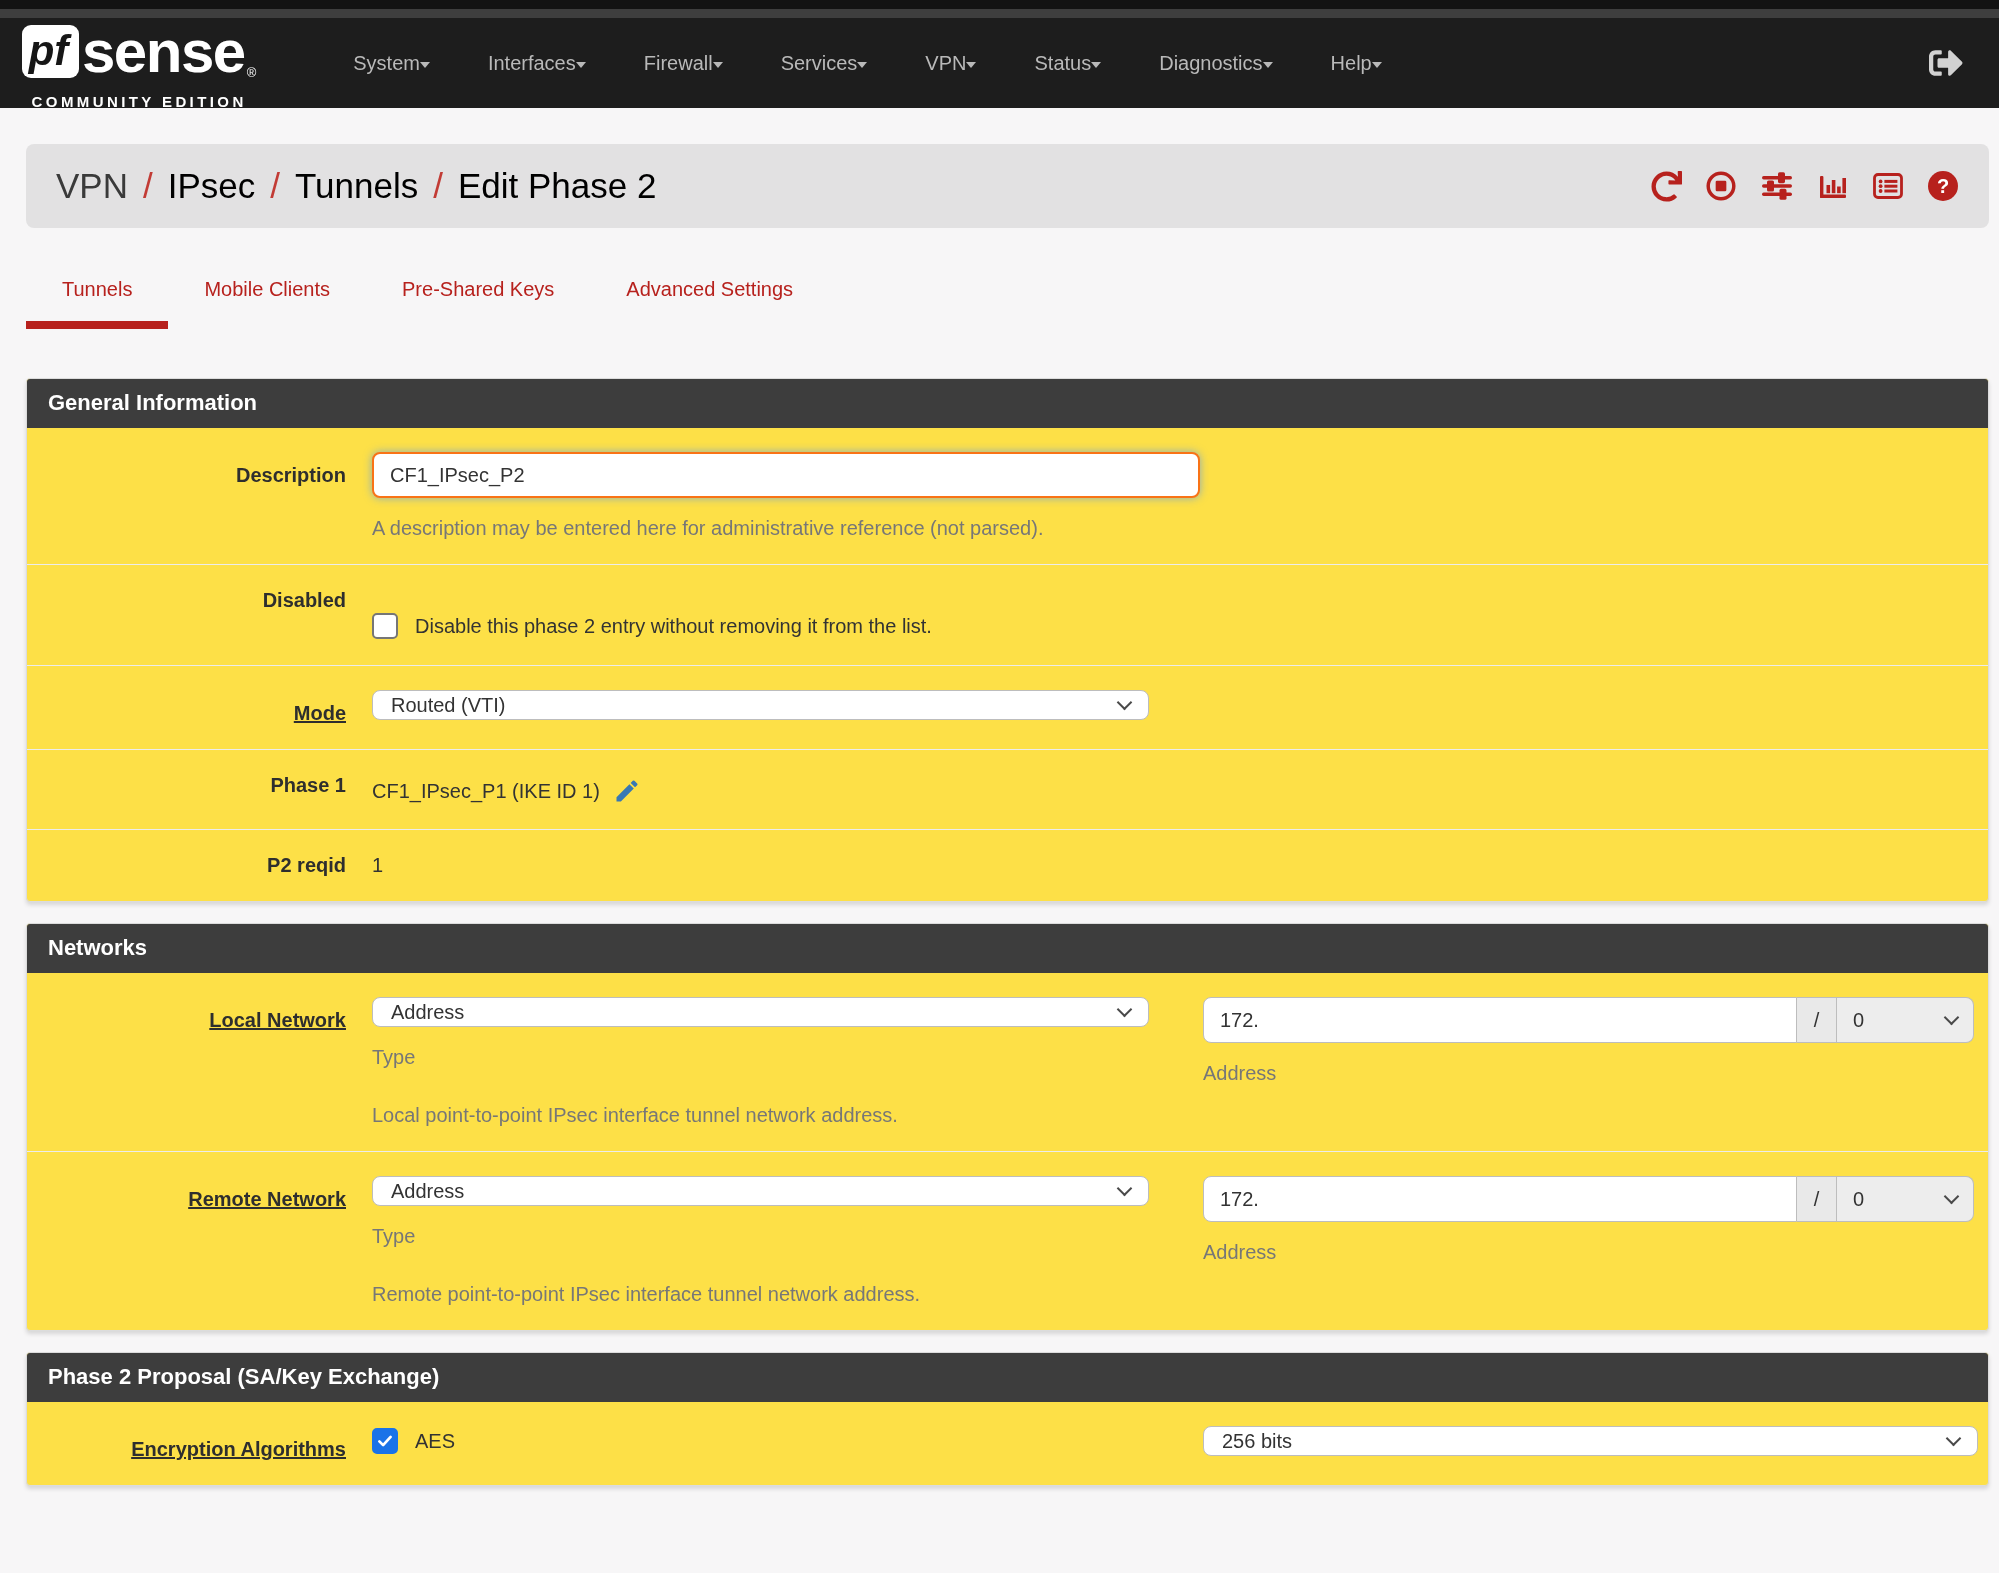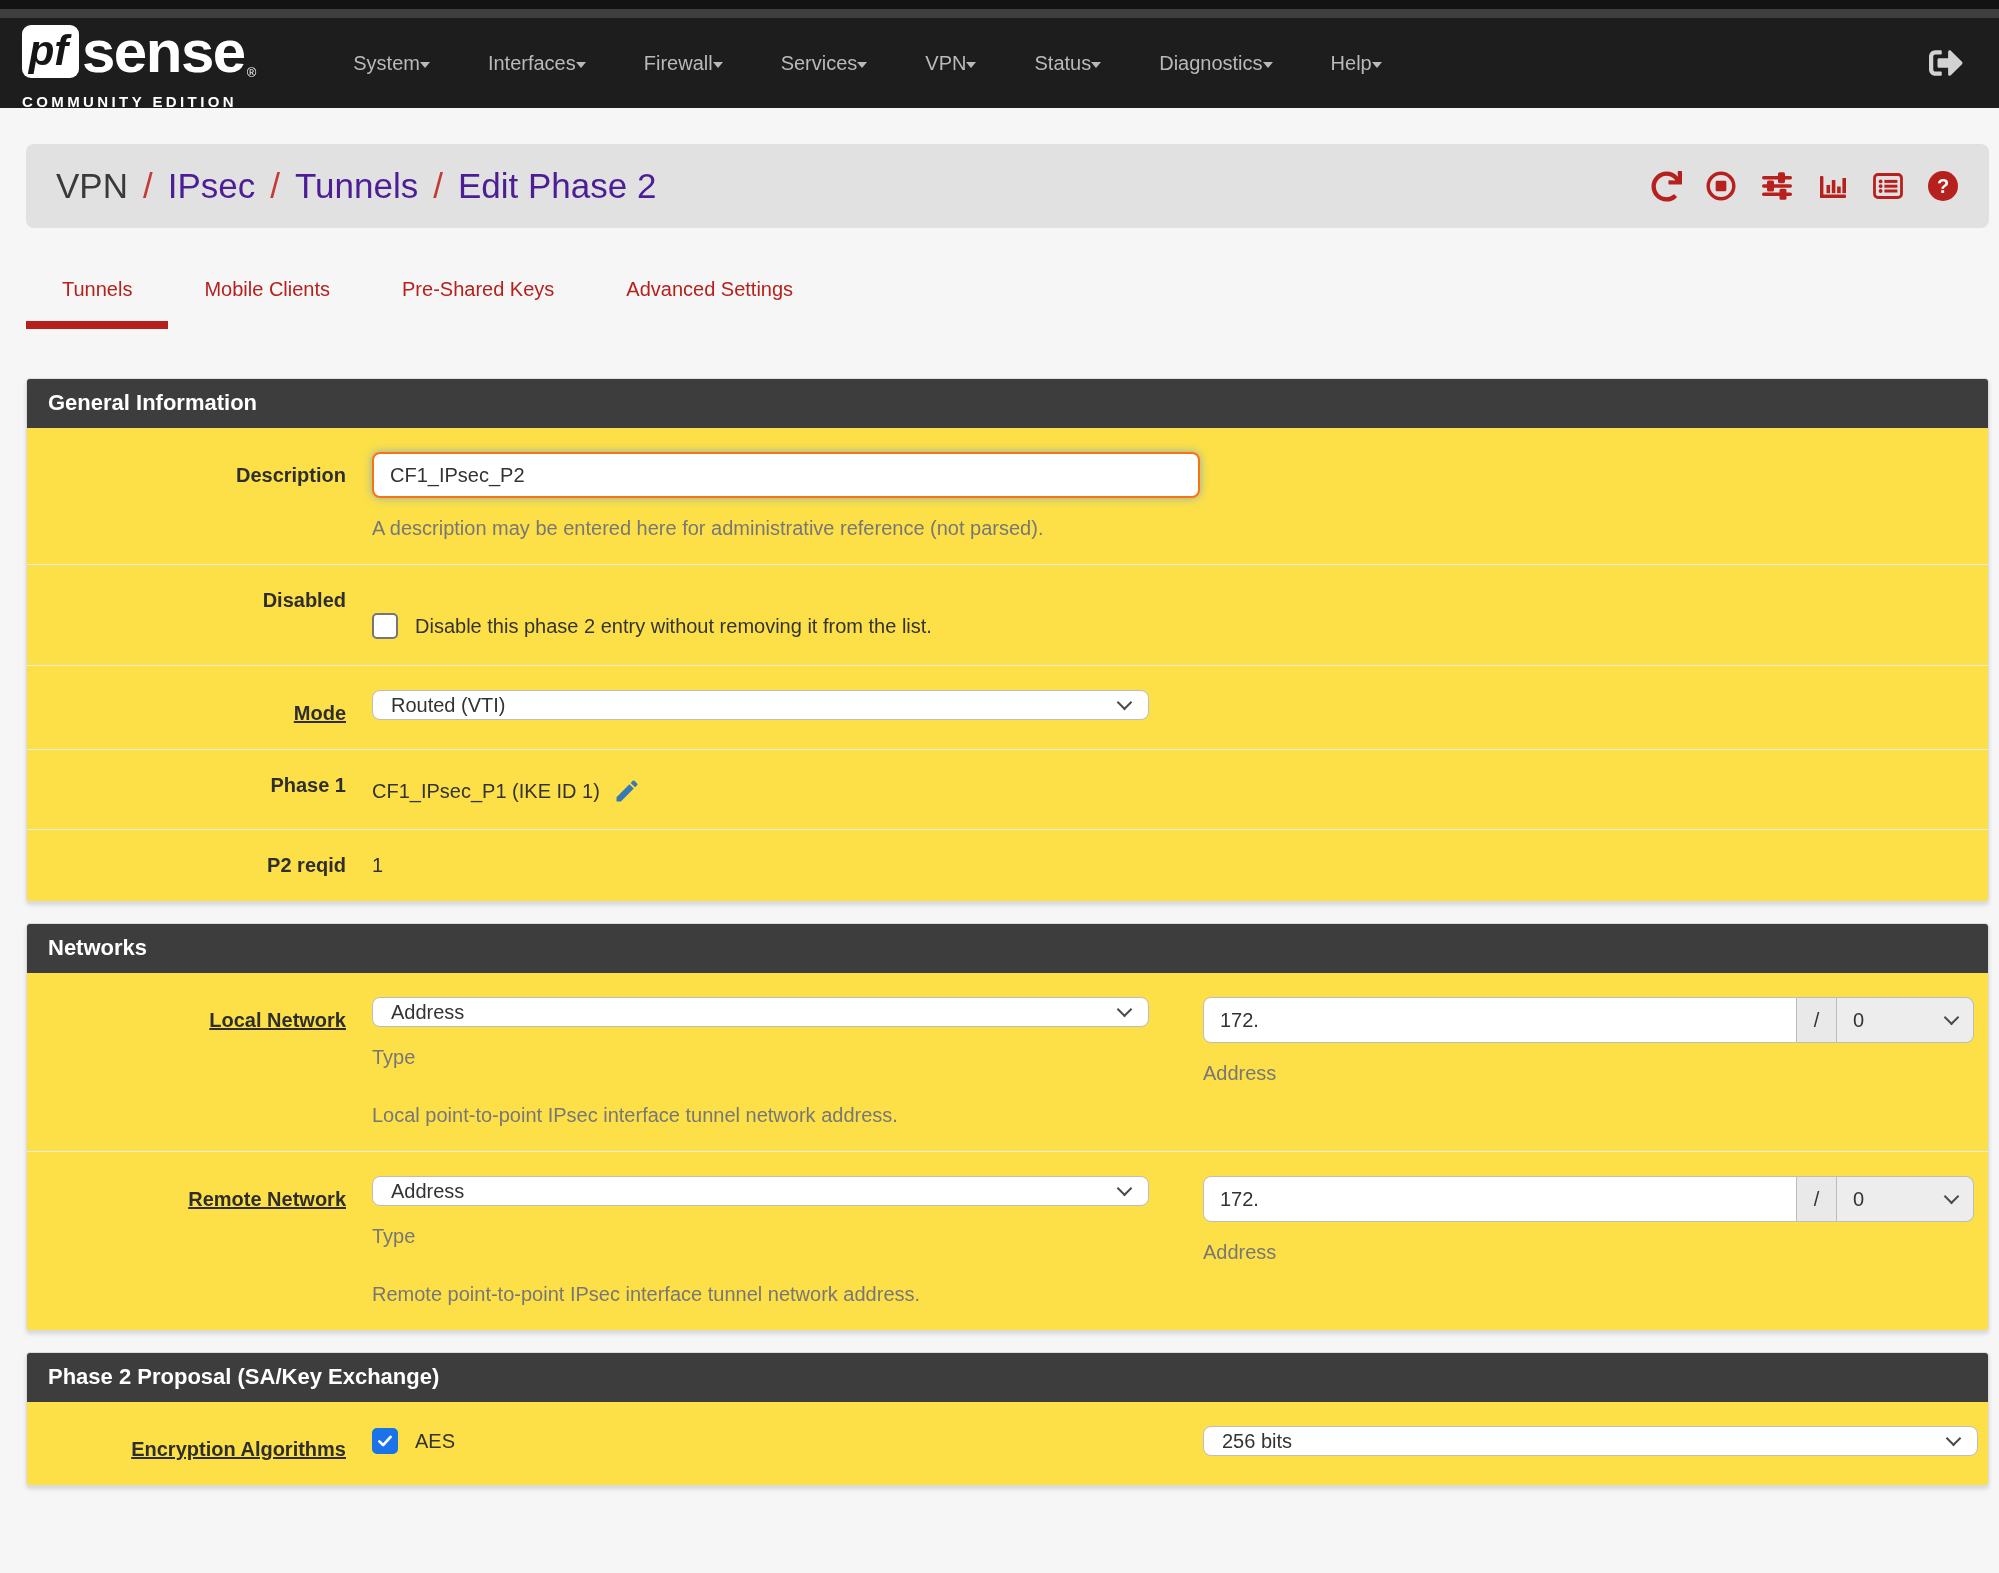--- a/index.html
+++ b/index.html
@@ -2,41 +2,41 @@
 <html><head>
 <meta charset="utf-8">
 <style>
   * { margin:0; padding:0; box-sizing:border-box; }
   html,body { width:1999px; height:1573px; overflow:hidden; background:#f7f6f7;
     font-family:"Liberation Sans", sans-serif; }
 
   
   .strip1 { height:9px; background:#131313; }
   .strip2 { height:9px; background:#3e3e3e; }
-  .navbar { height:90px; background:#1d1d1d; display:flex; align-items:center; padding:0 36px 0 22px; }
+  .navbar { height:90px; background:#1d1d1d; display:flex; align-items:center; padding:0 36px 0 22px;text-align:center; }
   .brand { display:flex; flex-direction:column; justify-content:center; }
   .brand-top { display:flex; align-items:center; }
   .logo-box { background:#ffffff; border-radius:9px; width:57px; height:53px;
     display:flex; align-items:center; justify-content:center; }
   .logo-pf { font-style:italic; font-weight:bold; font-size:42px; color:#161616; padding-right:4px; }
   .logo-sense { color:#ffffff; font-weight:bold; font-size:60px; letter-spacing:-1.5px; margin-left:3px; }
   .logo-reg { color:#ffffff; font-size:13px; align-self:flex-end; margin:0 0 6px 2px; }
   .brand-sub { color:#ffffff; font-size:15px; font-weight:bold; letter-spacing:3.4px; margin-top:7px; }
   .nav-items { display:flex; margin-left:68px; align-items:center; }
   .nav-item { color:#b9b9b9; font-size:20px; padding:0 29px; display:flex; align-items:center; cursor:pointer; height:90px; }
   .caret-down { width:0; height:0; border-left:5px solid transparent; border-right:5px solid transparent;
     border-top:6px solid #b9b9b9; margin-top:3px; }
   .logout { margin-left:auto; color:#d2d2d2; display:flex; align-items:center; cursor:pointer; }
 
   
   .crumbbar { margin:36px 10px 0 26px; background:#e2e1e2; border-radius:8px; height:84px;
     padding:0 30px; display:flex; align-items:center; }
   .crumbs { font-size:35px; display:flex; align-items:center; gap:15px; color:#3a3a3a; }
   .crumb-sep { color:#c23b35; }
-  .crumb-link { color:#4c1d95; cursor:pointer; }
+  .crumb-link { color:#000000; cursor:pointer; }
   .crumb-icons { margin-left:auto; display:flex; align-items:center; gap:23px; color:#b7211d; }
   .crumb-icons .icn { display:flex; cursor:pointer; color:#b7211d; }
 
   
   .tabs { margin:50px 10px 0 26px; display:flex; }
   .tab { font-size:20px; color:#b7211d; padding:0 36px 20px 36px; cursor:pointer; }
   .tab.active { border-bottom:8px solid #b7211d; }
 
   
   .panel { margin:49px 10px 0 26px; background:#fde047; border:1px solid #dcdcdc; border-radius:4px;

